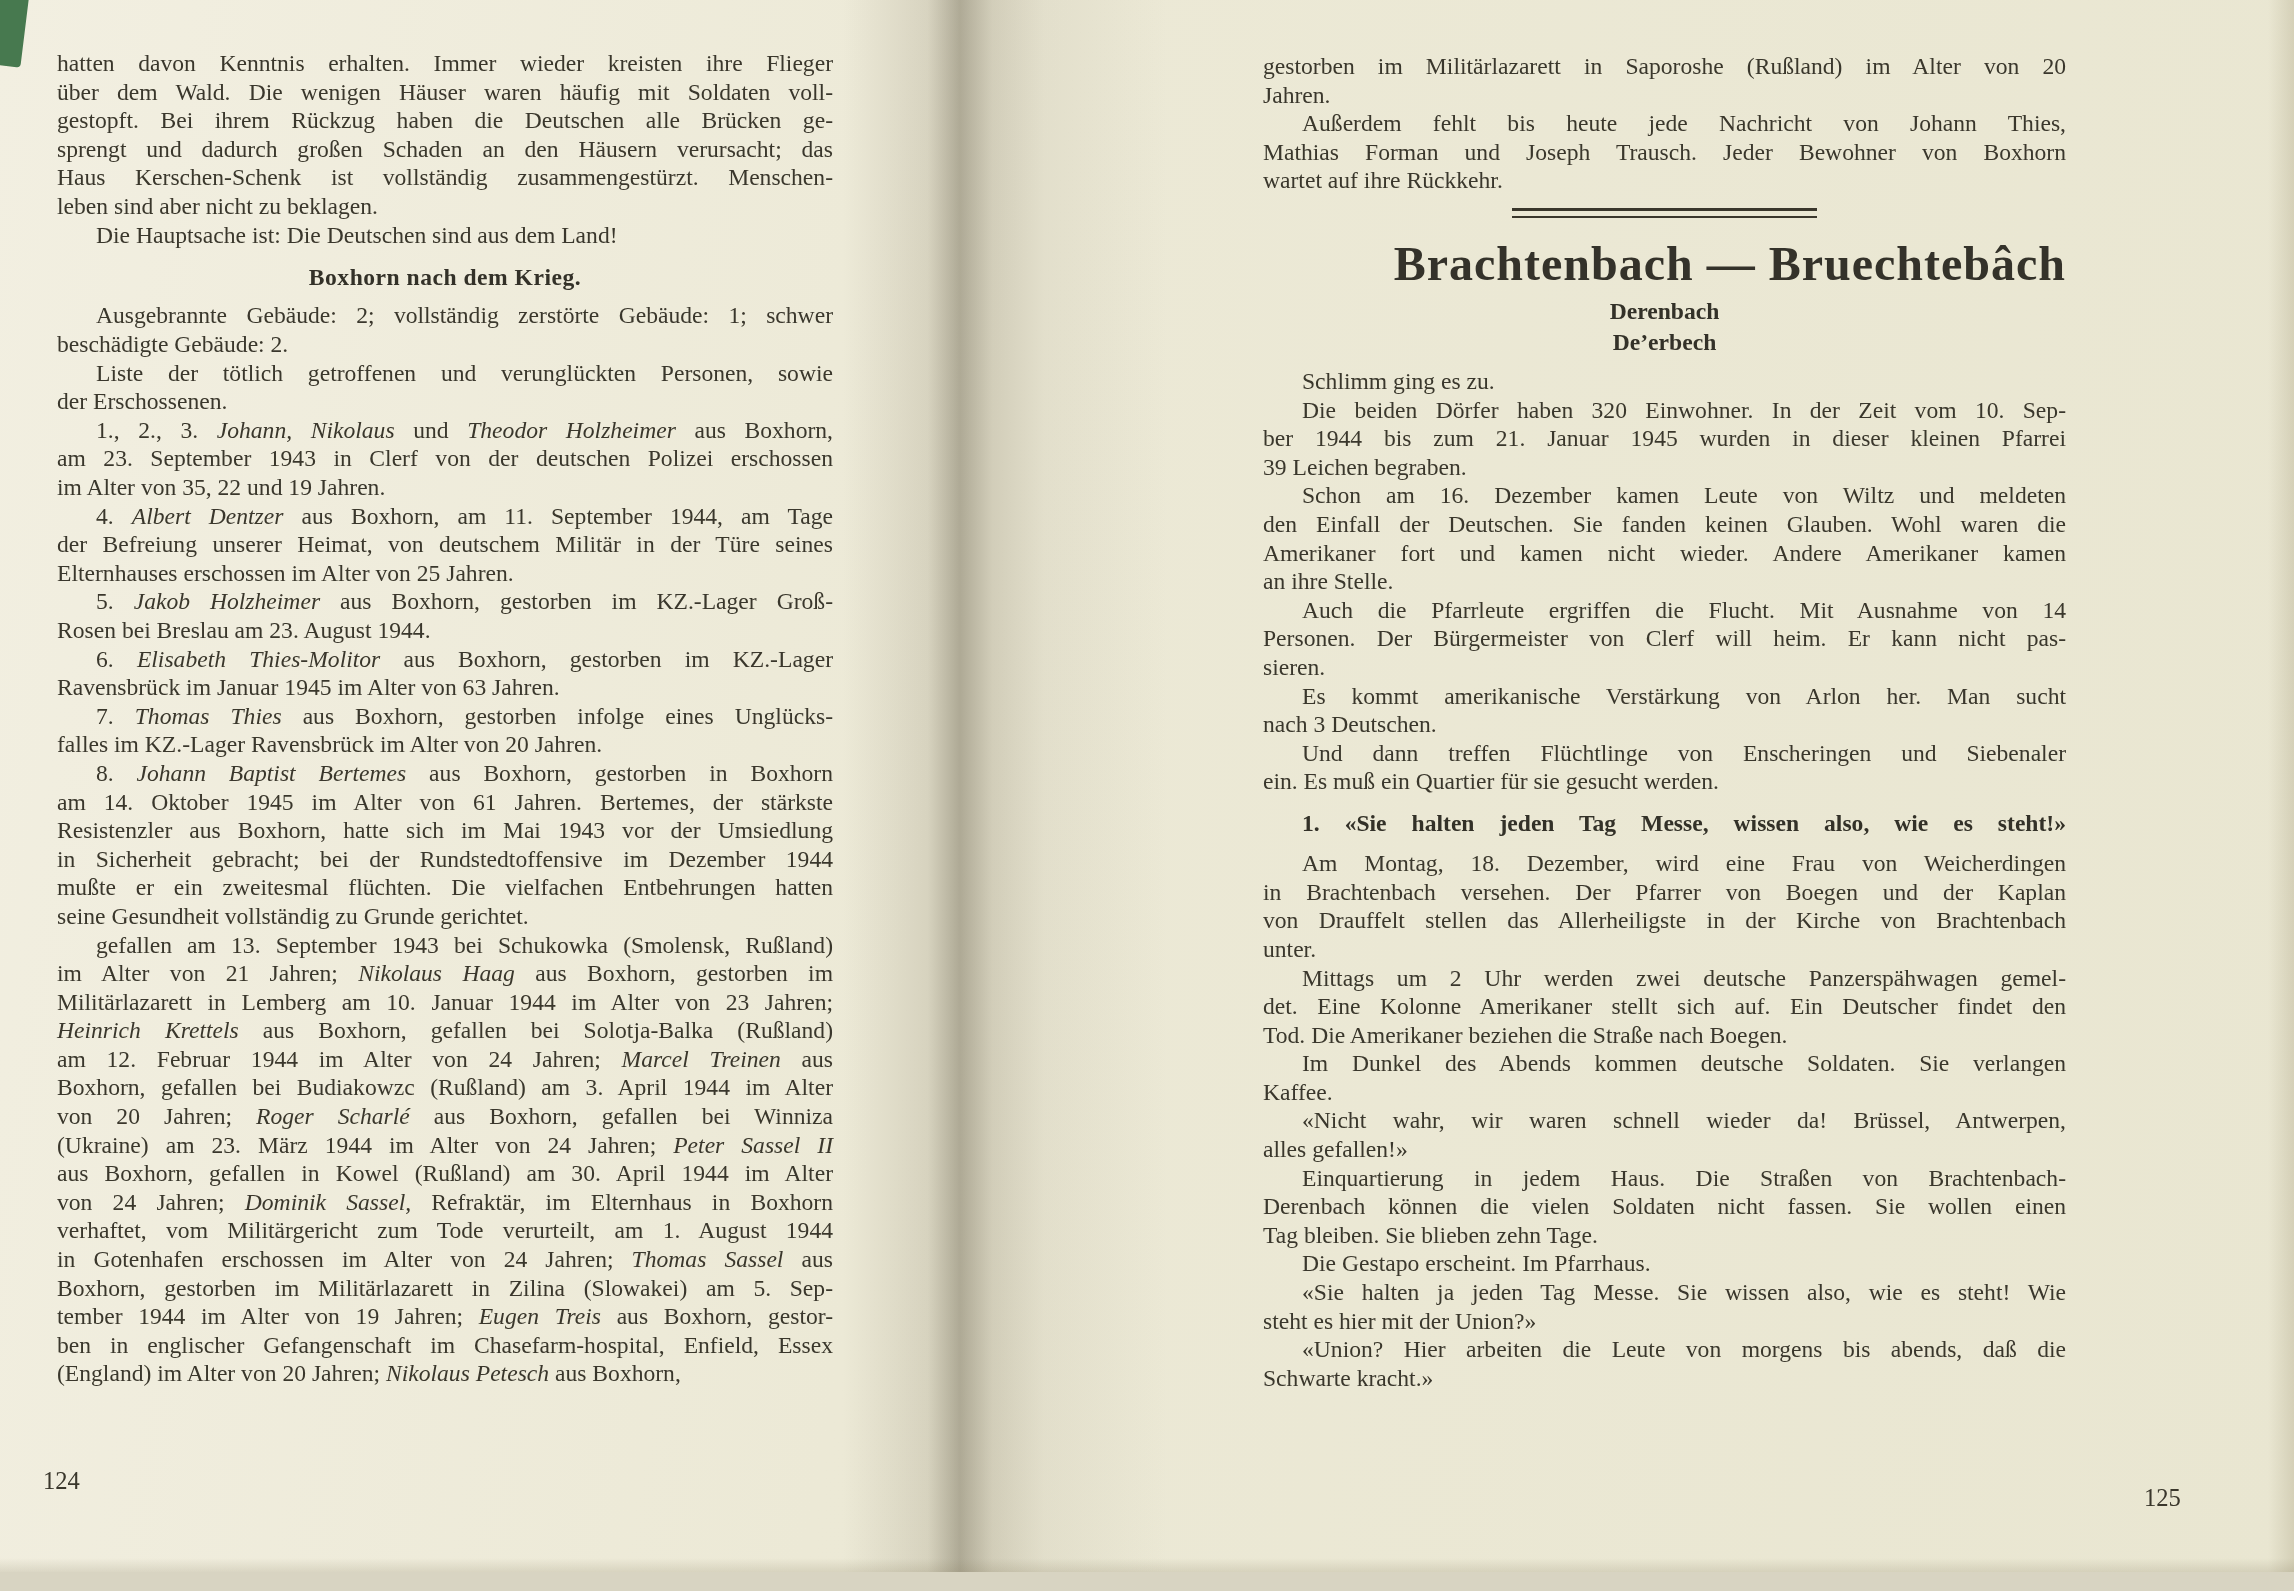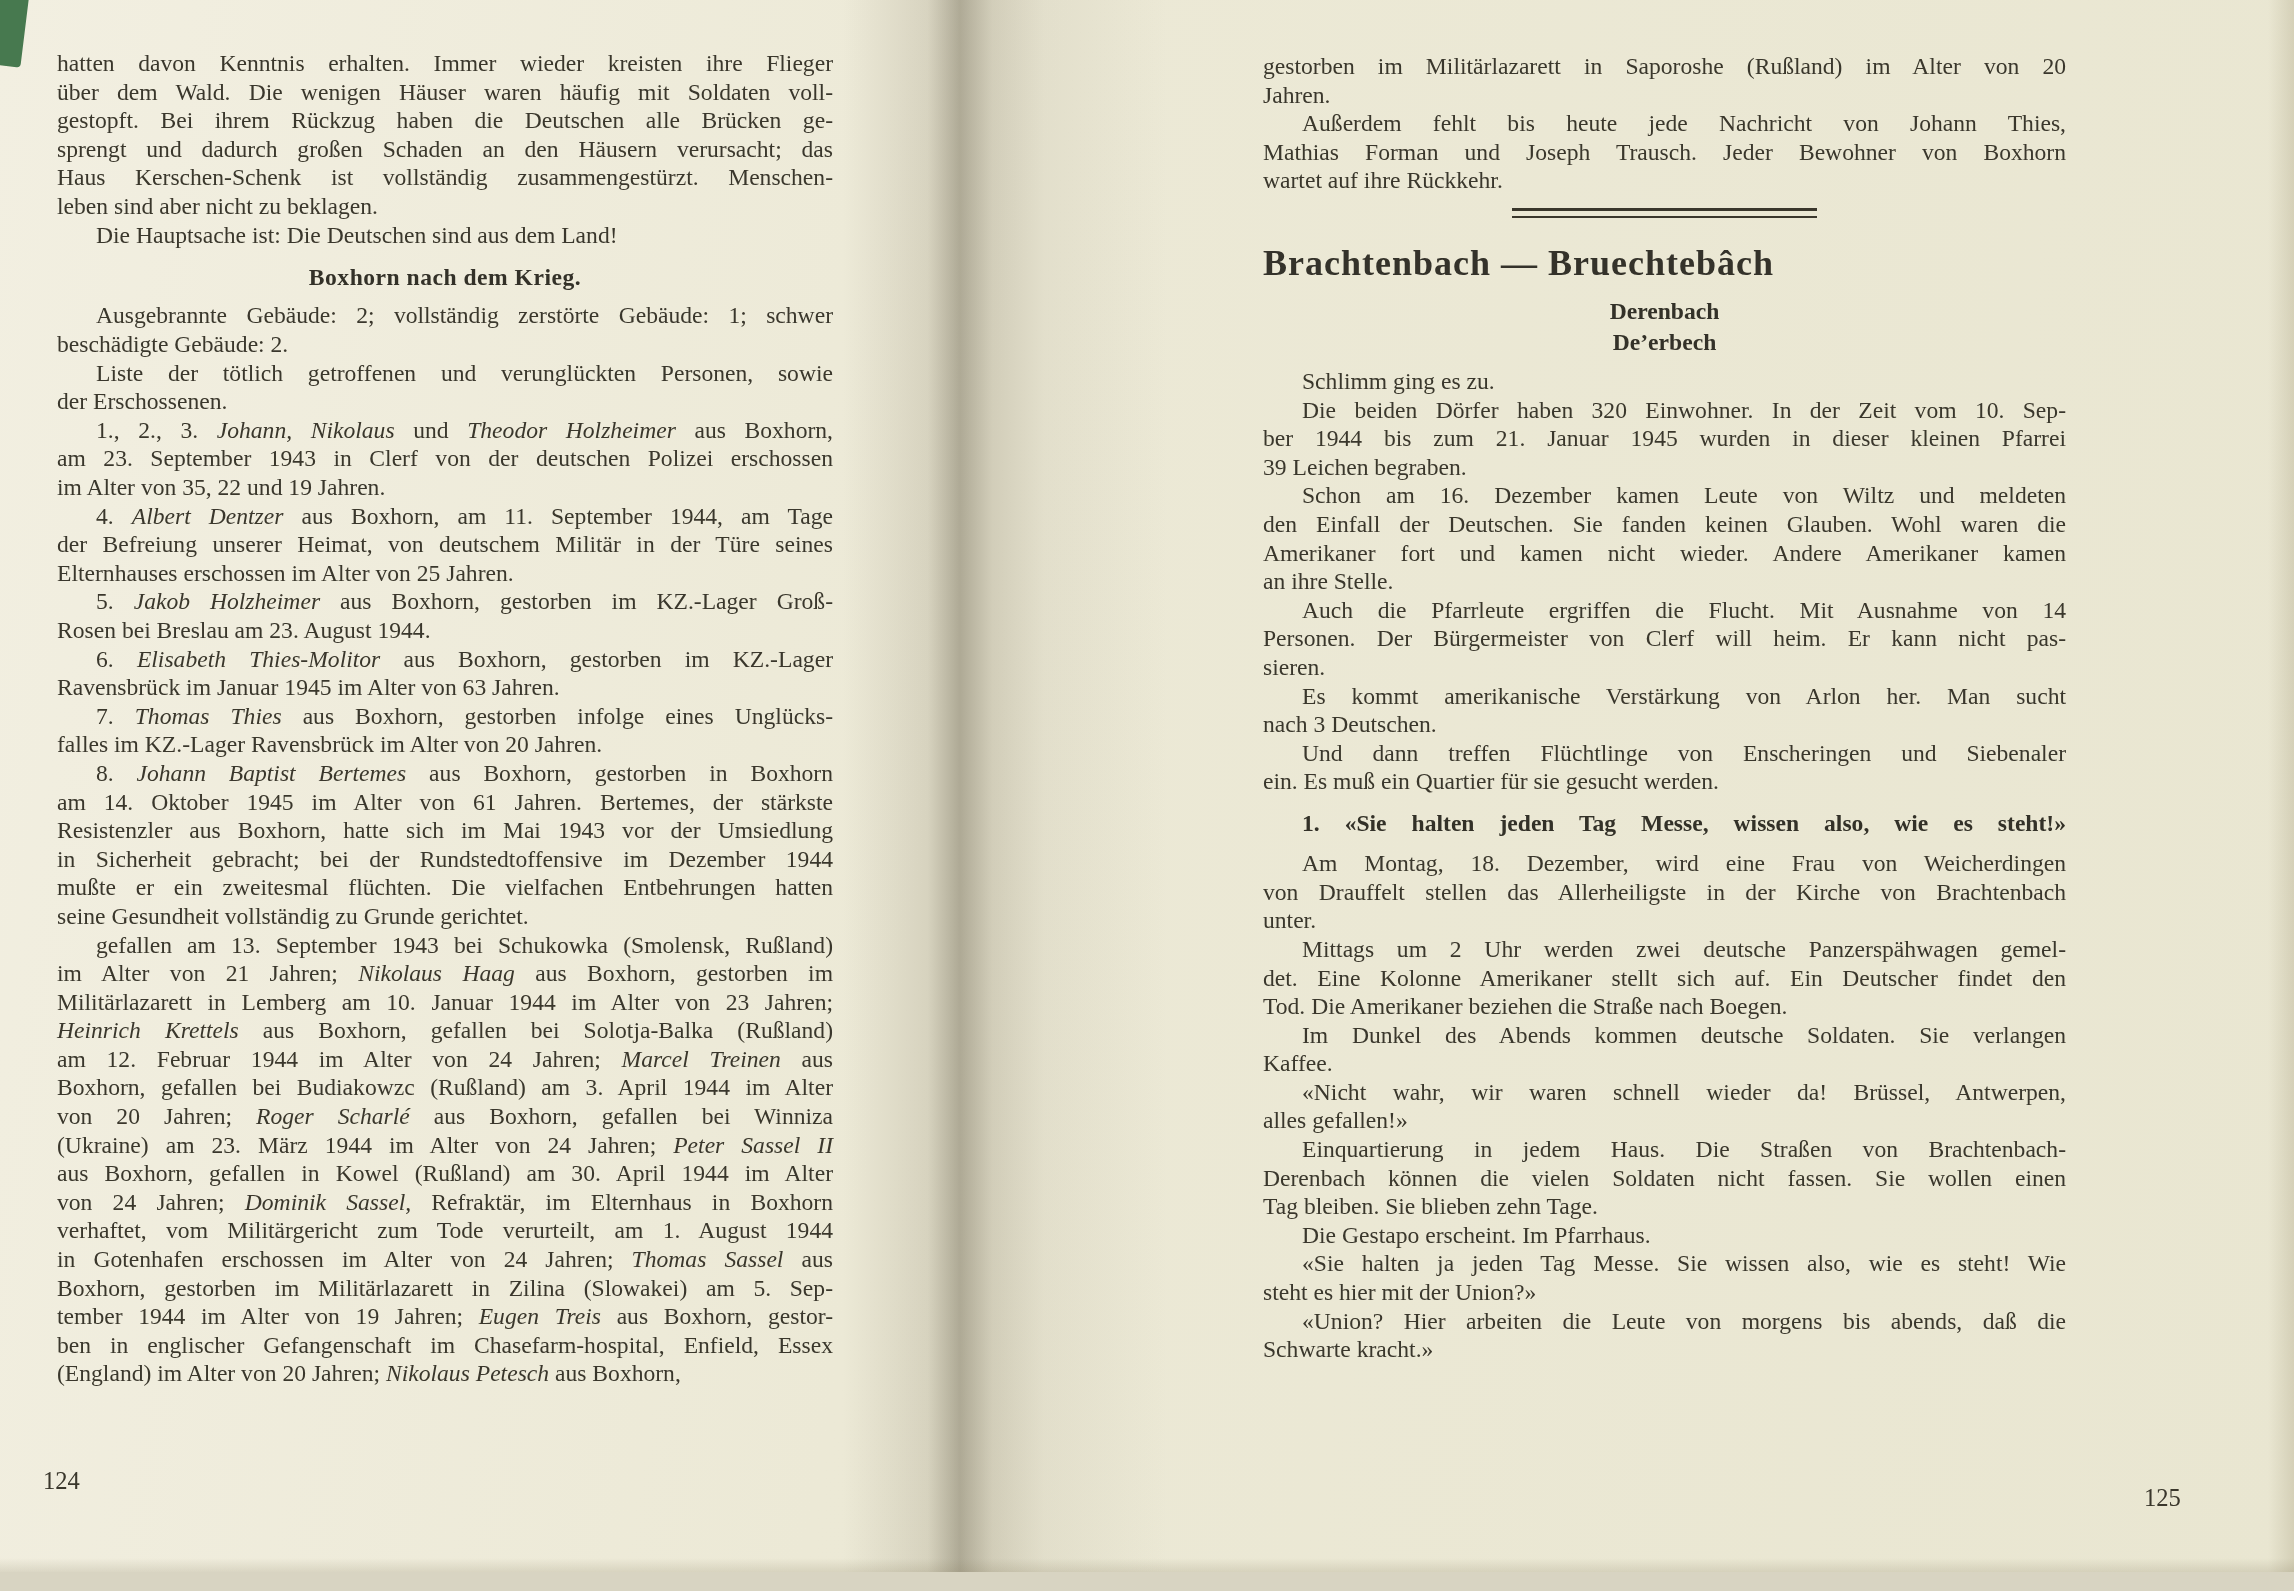--- a/index.html
+++ b/index.html
@@ -15,21 +15,21 @@
   .para { margin:0; }
   .ln { text-align:justify; text-align-last:justify; white-space:nowrap; }
   .ln { white-space:normal; }
   .ln.plast { text-align-last:left; }
   .para.ind .ln:first-child { text-indent:39px; }
   .head {
     text-align:center; font-weight:bold; letter-spacing:0.5px;
     margin:13.8px 0 9.9px; color:#333128;
   }
   .title {
-    text-align:left; font-weight:bold; font-size:36px; line-height:45px;
+    text-align:right; font-weight:bold; font-size:48px; line-height:45px;
     letter-spacing:1px; margin:23.6px 0 9.9px; color:#34322a;
   }
   .sub { text-align:center; font-weight:bold; line-height:30.5px; color:#333128; }
   .sub + .para { margin-top:9.9px; }
   .rule {
     width:305px; height:4.9px; margin:12.8px auto 11.8px;
     border-top:3.9px solid #3a372c; border-bottom:2px solid #3a372c;
   }
   .bhead {
     font-weight:bold; text-indent:39px; text-align:justify; text-align-last:justify;
@@ -172,20 +172,21 @@
         <div class="ln">Es kommt amerikanische Verstärkung von Arlon her. Man sucht</div>
         <div class="ln plast">nach 3 Deutschen.</div>
       </div>
       <div class="para ind">
         <div class="ln">Und dann treffen Flüchtlinge von Enscheringen und Siebenaler</div>
         <div class="ln plast">ein. Es muß ein Quartier für sie gesucht werden.</div>
       </div>
       <div class="bhead">1. «Sie halten jeden Tag Messe, wissen also, wie es steht!»</div>
       <div class="para ind">
         <div class="ln">Am Montag, 18. Dezember, wird eine Frau von Weicherdingen</div>
+        <div class="ln">in Brachtenbach versehen. Der Pfarrer von Boegen und der Kaplan</div>
         <div class="ln">von Drauffelt stellen das Allerheiligste in der Kirche von Brachtenbach</div>
         <div class="ln plast">unter.</div>
       </div>
       <div class="para ind">
         <div class="ln">Mittags um 2 Uhr werden zwei deutsche Panzerspähwagen gemel-</div>
         <div class="ln">det. Eine Kolonne Amerikaner stellt sich auf. Ein Deutscher findet den</div>
         <div class="ln plast">Tod. Die Amerikaner beziehen die Straße nach Boegen.</div>
       </div>
       <div class="para ind">
         <div class="ln">Im Dunkel des Abends kommen deutsche Soldaten. Sie verlangen</div>

